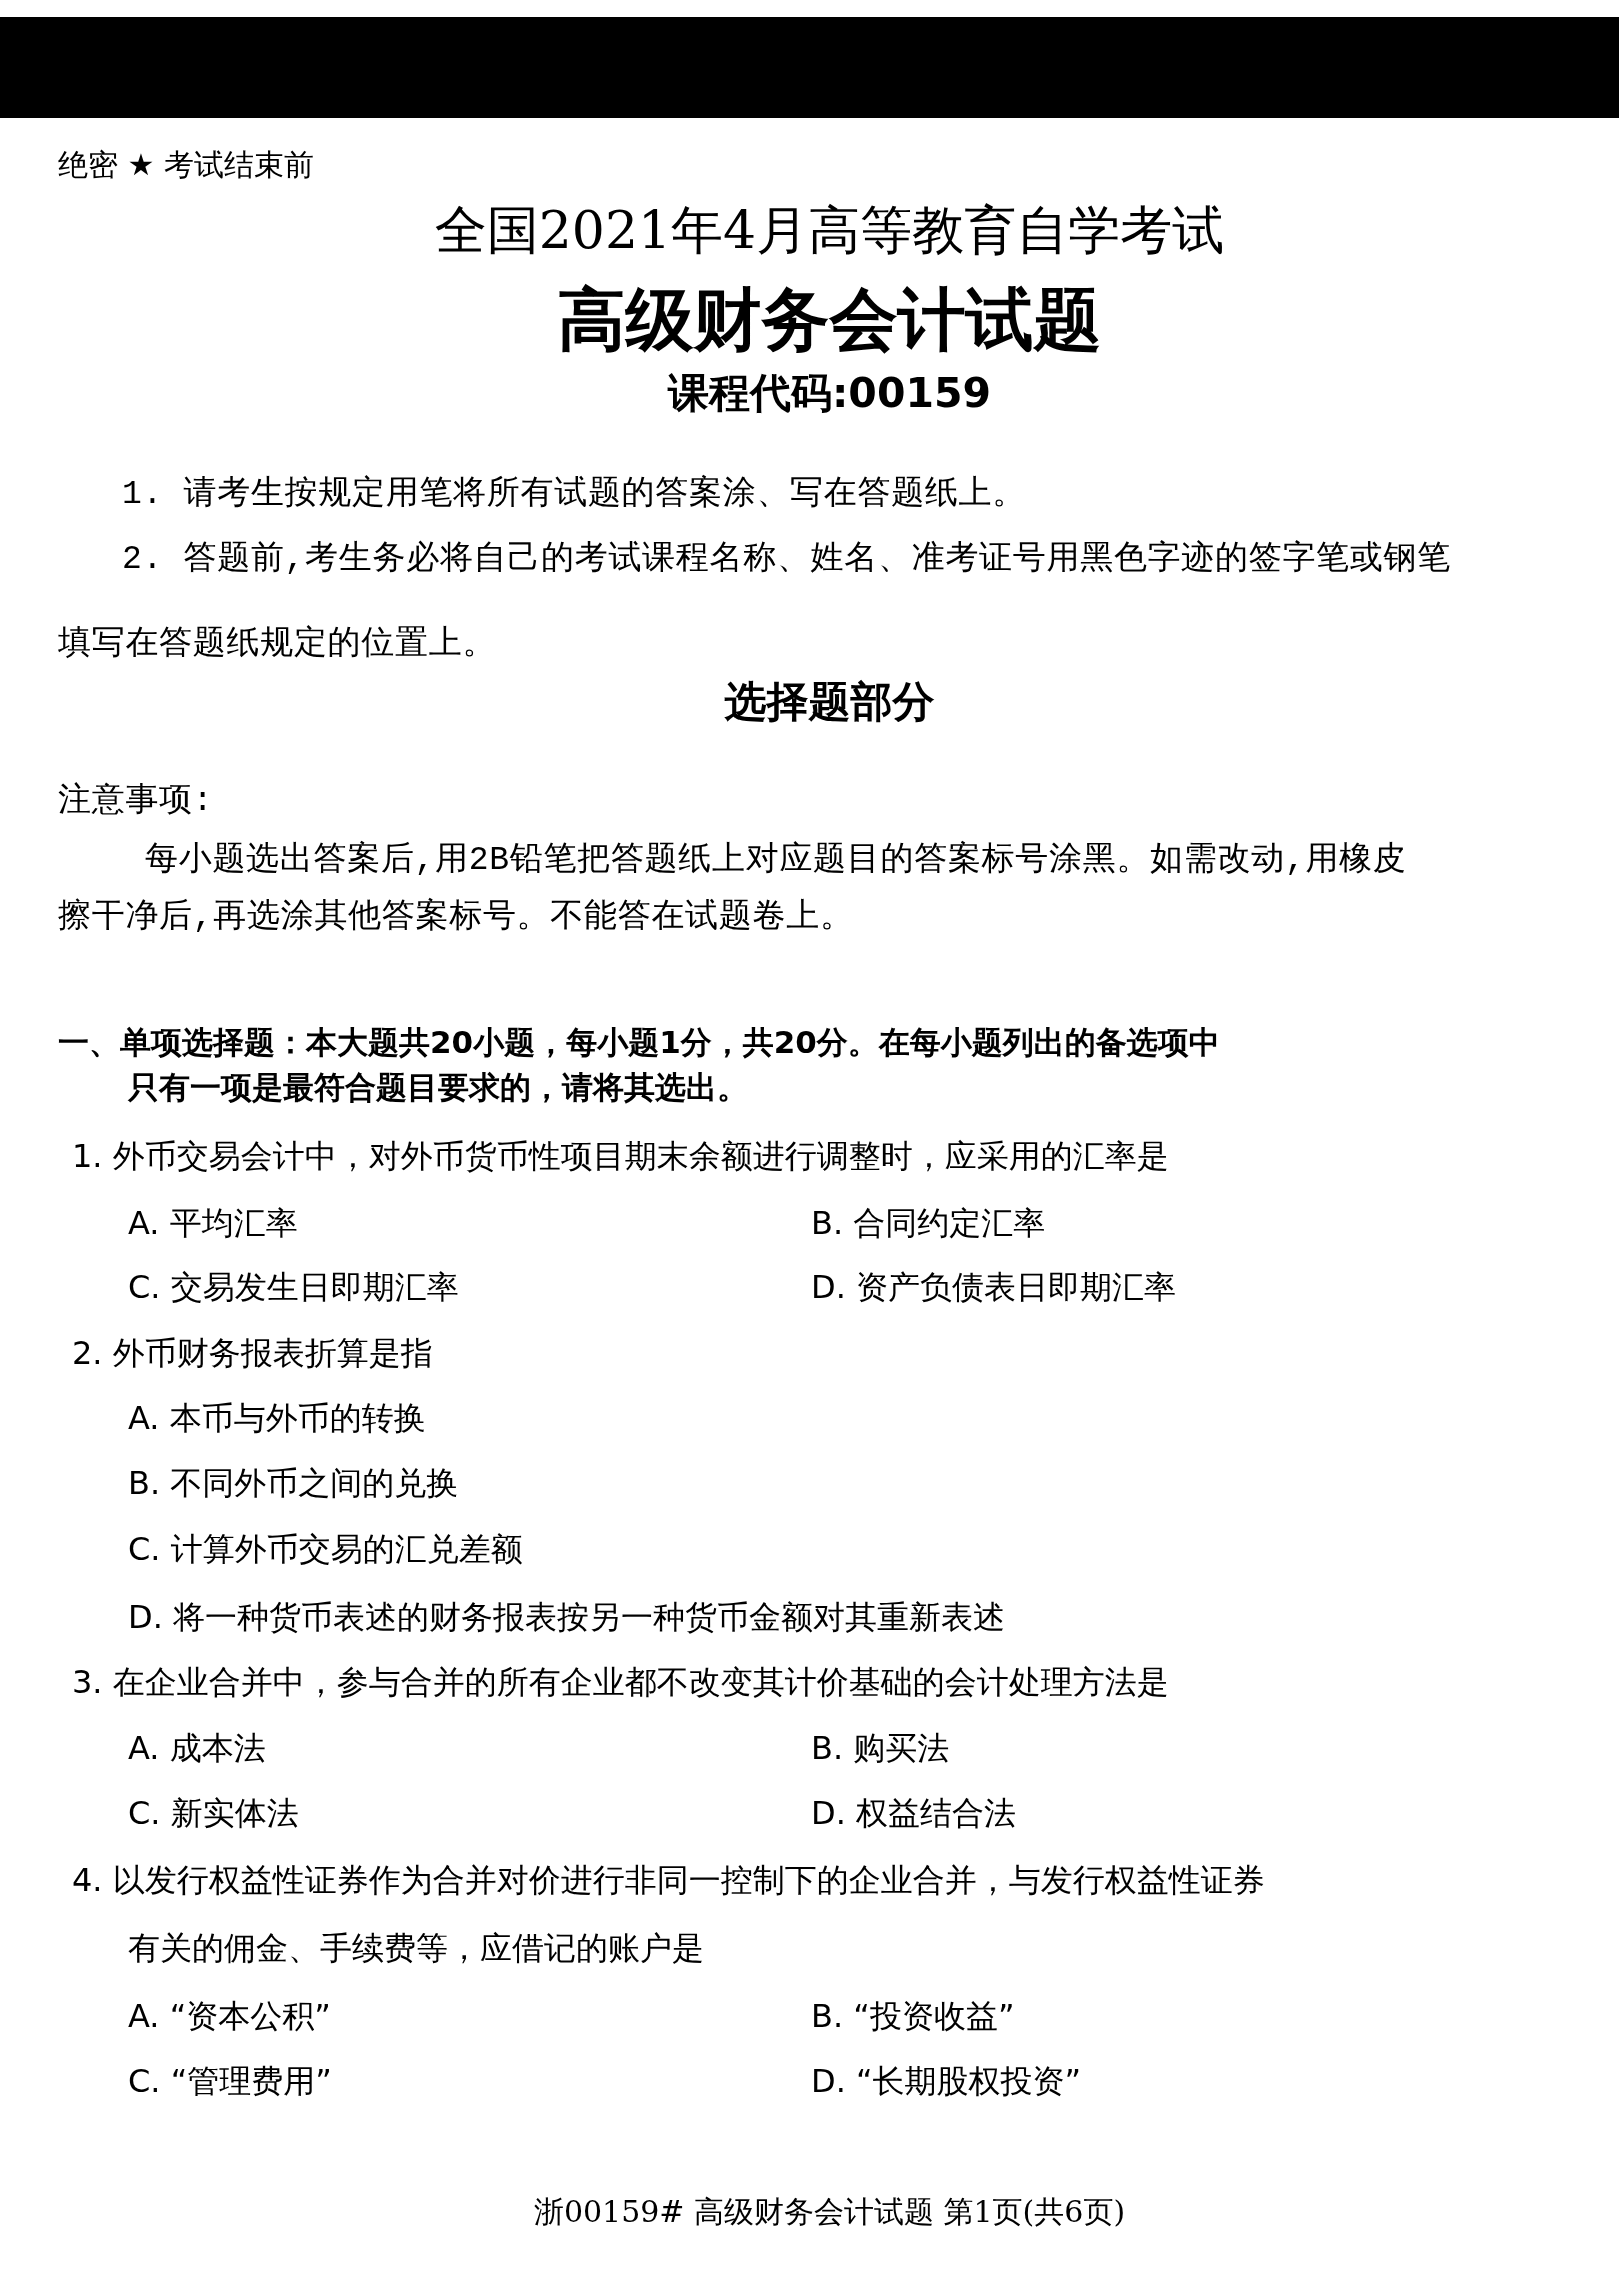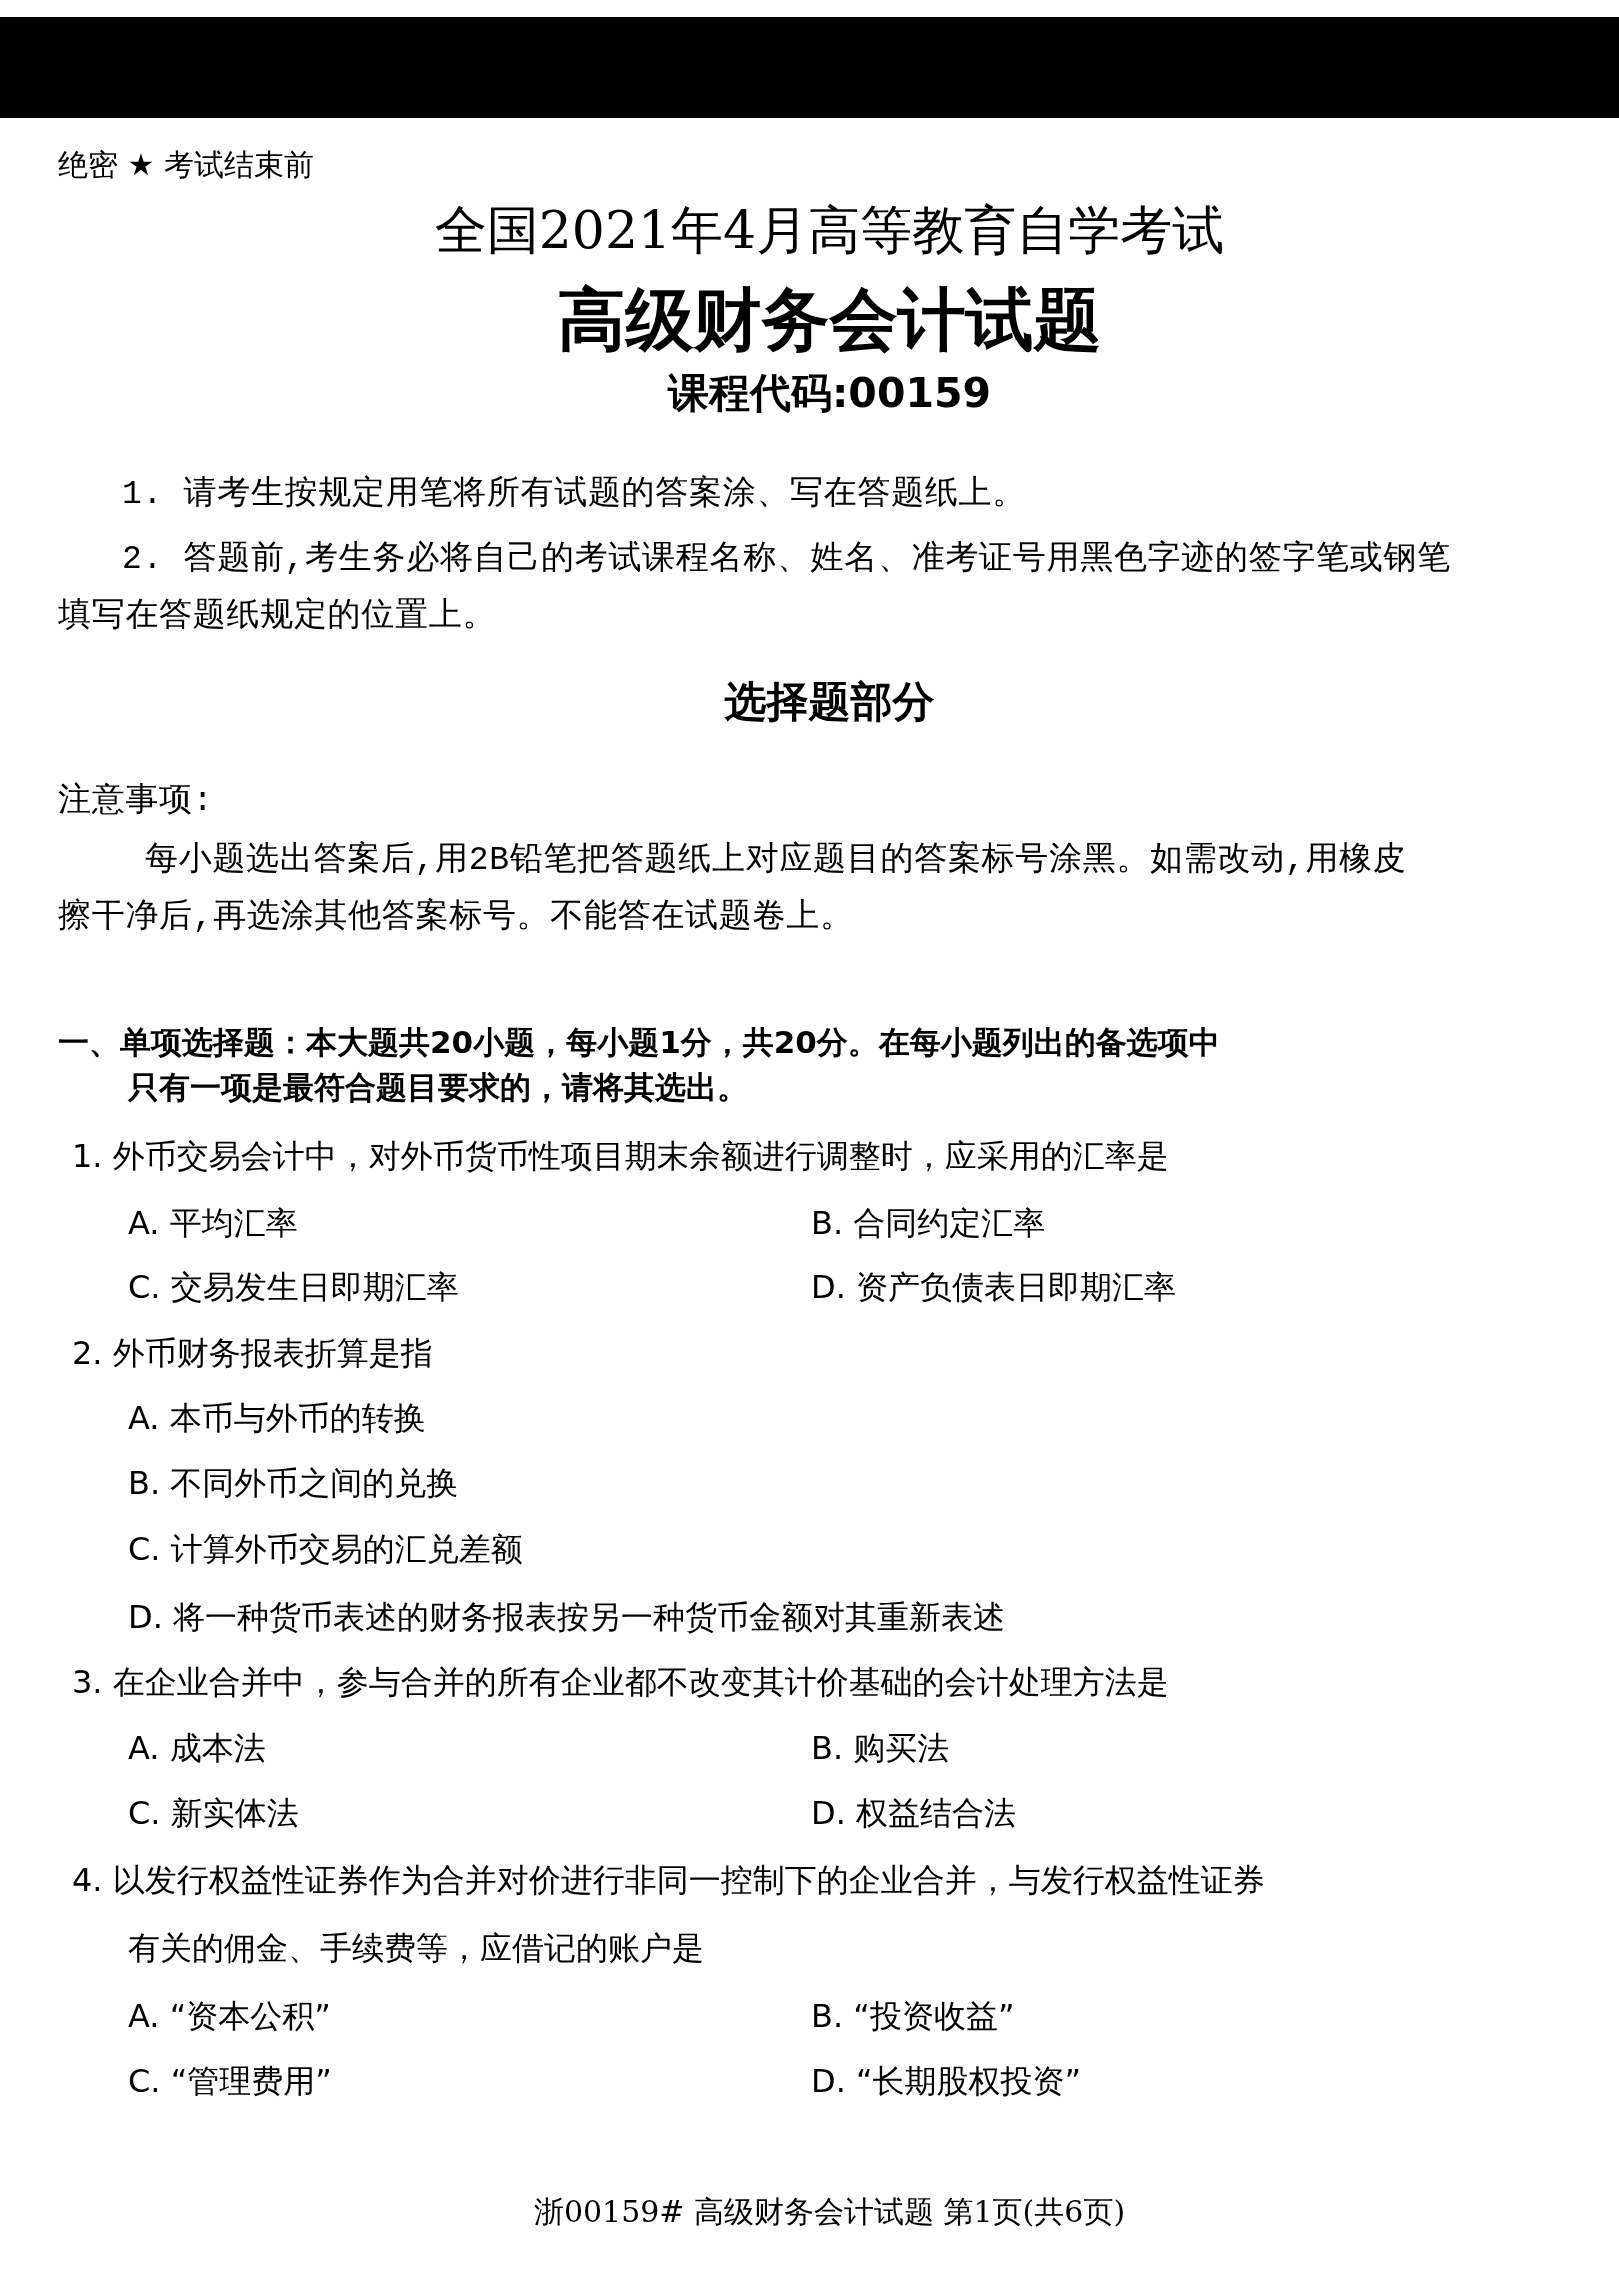--- a/index.html
+++ b/index.html
@@ -26,21 +26,21 @@
 
 <div class="topbar"></div>
 
 <div class="abs confidential">绝密 ★ 考试结束前</div>
 <div class="abs center title1">全国2021年4月高等教育自学考试</div>
 <div class="abs center title2">高级财务会计试题</div>
 <div class="abs center course">课程代码:00159</div>
 
 <div class="abs txt" style="left:122px; top:470px;">1. 请考生按规定用笔将所有试题的答案涂、写在答题纸上。</div>
 <div class="abs txt" style="left:122px; top:535px;">2. 答题前,考生务必将自己的考试课程名称、姓名、准考证号用黑色字迹的签字笔或钢笔</div>
-<div class="abs txt" style="left:58px; top:592px;">填写在答题纸规定的位置上。</div>
+<div class="abs txt" style="left:58px; top:620px;">填写在答题纸规定的位置上。</div>
 
 <div class="abs center part">选择题部分</div>
 
 <div class="abs txt" style="left:58px; top:777px;">注意事项:</div>
 <div class="abs txt" style="left:145px; top:836px;">每小题选出答案后,用2B铅笔把答题纸上对应题目的答案标号涂黑。如需改动,用橡皮</div>
 <div class="abs txt" style="left:58px; top:893px;">擦干净后,再选涂其他答案标号。不能答在试题卷上。</div>
 
 <div class="abs sec" style="left:58px; top:1022px;">一、单项选择题：本大题共20小题，每小题1分，共20分。在每小题列出的备选项中</div>
 <div class="abs sec" style="left:128px; top:1067px;">只有一项是最符合题目要求的，请将其选出。</div>
 

